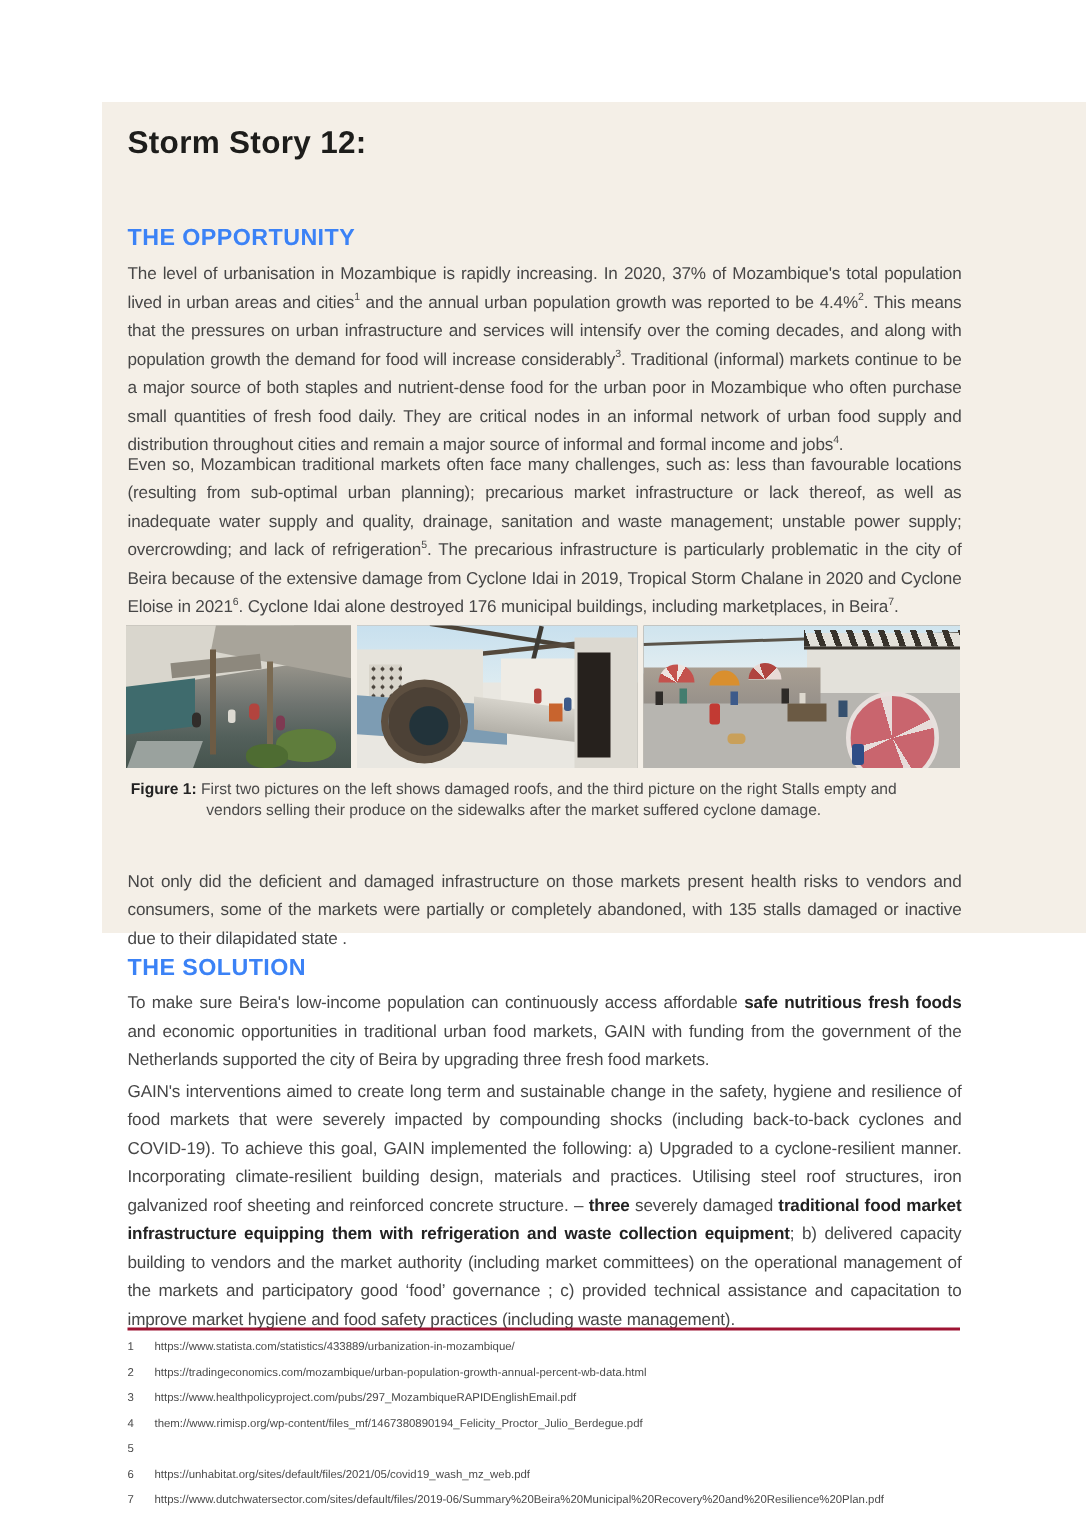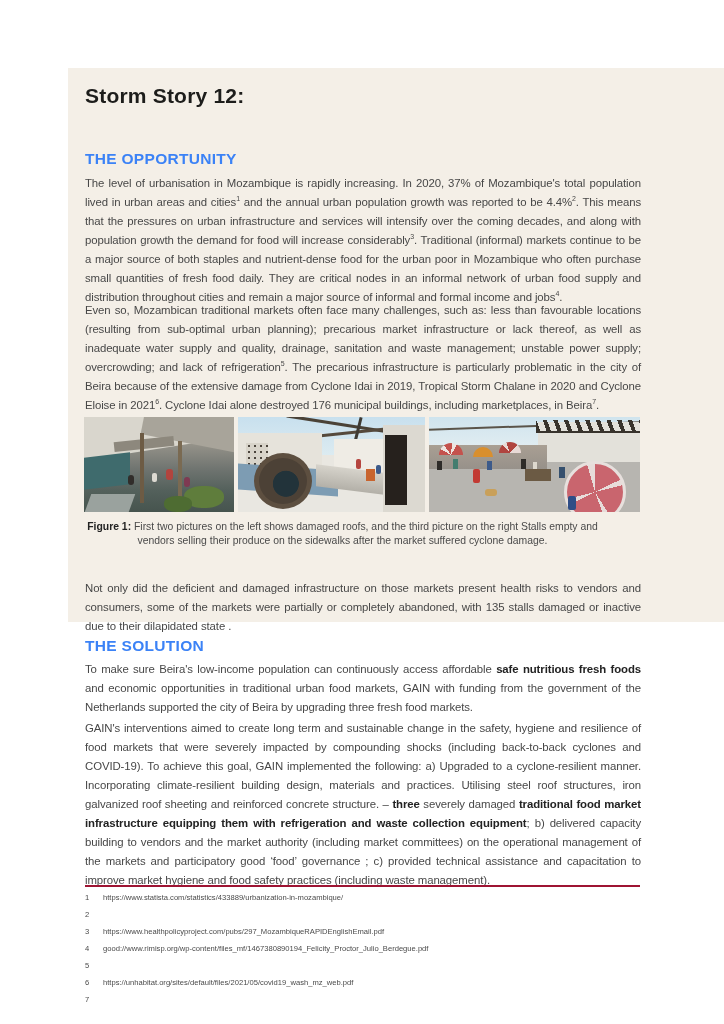--- a/index.html
+++ b/index.html
@@ -143,34 +143,36 @@
 
   <div class="abs footnote-rule"></div>
 
   <div class="abs footnotes">
     <div class="fn-row">
       <span class="fn-num">1</span>
       <span class="fn-url">https://www.statista.com/statistics/433889/urbanization-in-mozambique/</span>
     </div>
     <div class="fn-row">
       <span class="fn-num">2</span>
+      <span class="fn-url">https://tradingeconomics.com/mozambique/urban-population-growth-annual-percent-wb-data.html</span>
     </div>
     <div class="fn-row">
       <span class="fn-num">3</span>
       <span class="fn-url">https://www.healthpolicyproject.com/pubs/297_MozambiqueRAPIDEnglishEmail.pdf</span>
     </div>
     <div class="fn-row">
       <span class="fn-num">4</span>
-      <span class="fn-url">good://www.rimisp.org/wp-content/files_mf/1467380890194_Felicity_Proctor_Julio_Berdegue.pdf</span>
+      <span class="fn-url">them://www.rimisp.org/wp-content/files_mf/1467380890194_Felicity_Proctor_Julio_Berdegue.pdf</span>
     </div>
     <div class="fn-row">
       <span class="fn-num">5</span>
     </div>
     <div class="fn-row">
       <span class="fn-num">6</span>
       <span class="fn-url">https://unhabitat.org/sites/default/files/2021/05/covid19_wash_mz_web.pdf</span>
     </div>
     <div class="fn-row">
       <span class="fn-num">7</span>
+      <span class="fn-url">https://www.dutchwatersector.com/sites/default/files/2019-06/Summary%20Beira%20Municipal%20Recovery%20and%20Resilience%20Plan.pdf</span>
     </div>
   </div>
 
 </div>
 
 </body></html>

